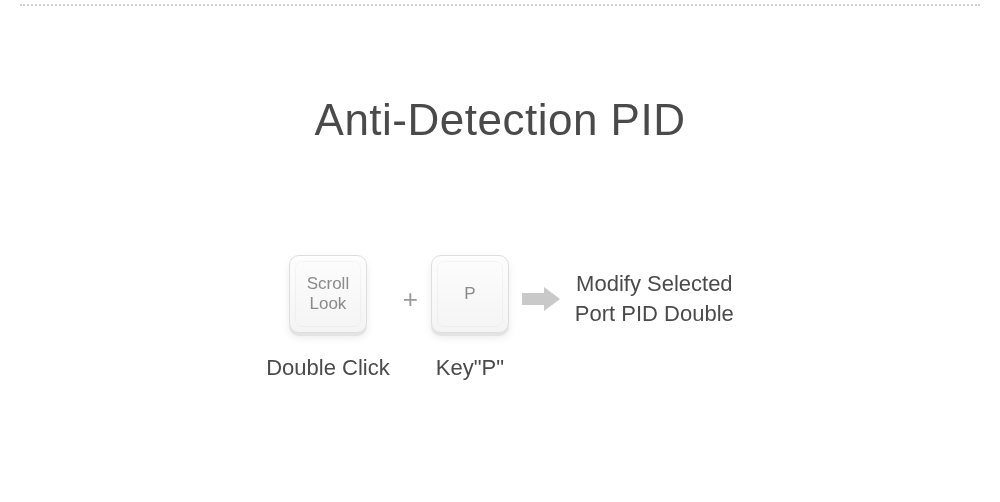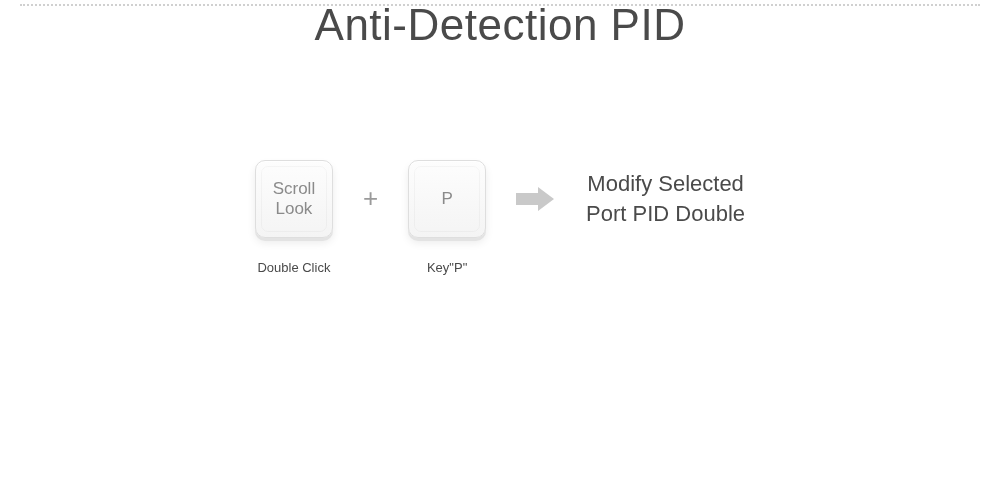--- a/index.html
+++ b/index.html
@@ -14,28 +14,29 @@
     position: absolute;
     top: 4px; left: 20px; right: 20px;
     border-top: 2px dotted #d0d0d0;
     height: 0;
   }
   .title {
     text-align: center;
     font-size: 44px;
     font-weight: 300;
     color: #4a4a4a;
+    margin-top: 95px;
     letter-spacing: 0.5px;
   }
   .row {
     display: flex;
     align-items: center;
     justify-content: center;
     margin-top: 110px;
-    gap: 30px;
+    gap: 13px;
   }
   .key-group {
     display: flex;
     flex-direction: column;
     align-items: center;
   }
   .keycap {
     width: 78px;
     height: 78px;
     background: linear-gradient(to bottom, #fdfdfd 0%, #f4f4f4 100%);
@@ -58,21 +59,21 @@
   .keycap::after {
     content: "";
     position: absolute;
     inset: 5px;
     border-radius: 7px;
     border: 1px solid rgba(0,0,0,0.03);
     pointer-events: none;
   }
   .key-caption {
     margin-top: 22px;
-    font-size: 13px;
+    font-size: 22px;
     color: #4a4a4a;
     font-weight: 400;
   }
   .plus {
     font-size: 26px;
     color: #9a9a9a;
     font-weight: 300;
     margin-top: -38px;
   }
   .arrow {

